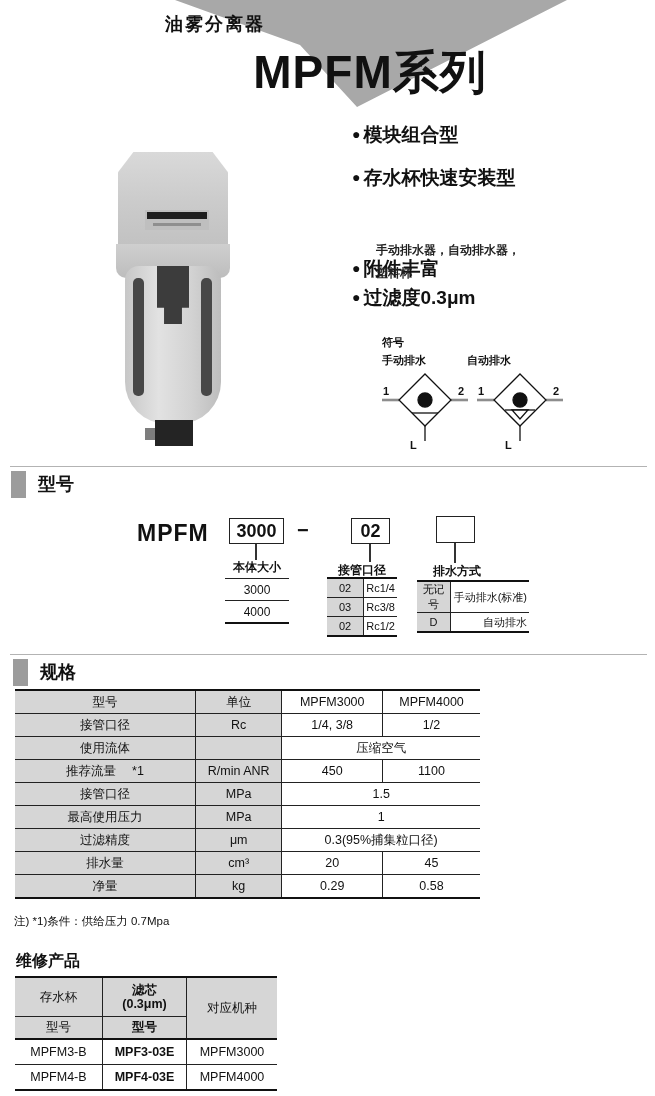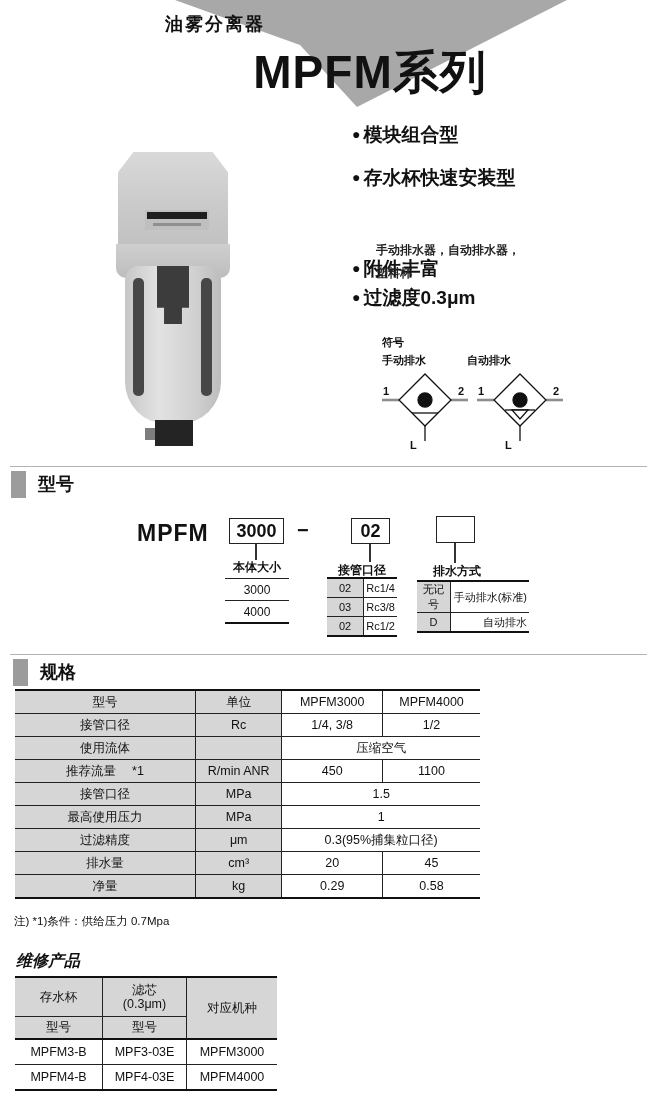--- a/index.html
+++ b/index.html
@@ -91,31 +91,31 @@
   table.spec td{height:22px;text-align:center;border-bottom:1.2px solid #222;padding:0 2px;}
   table.spec td.c1{width:187px;background:#d6d6d6;border-right:1px solid #222;}
   table.spec td.c2{width:85px;background:#d6d6d6;border-right:1px solid #222;}
   table.spec td.c3{width:98px;}
   table.spec td.c3x{border-right:1px solid #222;}
   table.spec td.c4{width:95px;}
   .note-star{margin-left:16px;}
   .spec-note{position:absolute;left:14px;top:914px;font-size:11.5px;}
 
   
-  .maint-h{position:absolute;left:16px;top:951px;font-size:16px;font-weight:bold;font-style:italic;}
+  .maint-h{position:absolute;left:16px;top:951px;font-size:16px;font-weight:bold;}
   table.maint{position:absolute;left:15px;top:976px;width:262px;border-collapse:collapse;font-size:12.5px;
               border-top:2.5px solid #111;border-bottom:2.5px solid #111;}
   table.maint td{text-align:center;border-bottom:1px solid #222;padding:0 2px;}
   table.maint td.b{border-right:1px solid #222;}
   table.maint .hd{background:#d6d6d6;}
   table.maint tr.h1 td{height:38px;line-height:1.15;}
   table.maint tr.h2 td{height:21px;border-bottom:2px solid #111;}
   table.maint tr.dr td{height:24px;}
   table.maint tr.dr:last-child td{border-bottom:none;}
-  table.maint td.m1{width:88px;} table.maint td.m2{width:84px;} table.maint td.m3{width:89px;}
+  table.maint td.m1{width:88px;} table.maint td.m2{width:84px;font-weight:bold;} table.maint td.m3{width:89px;}
 </style>
 </head>
 <body>
 
 <div class="page">
 
   <div class="banner"></div>
   <div class="banner-sub">油雾分离器</div>
   <div class="banner-title">MPFM系列</div>
 

